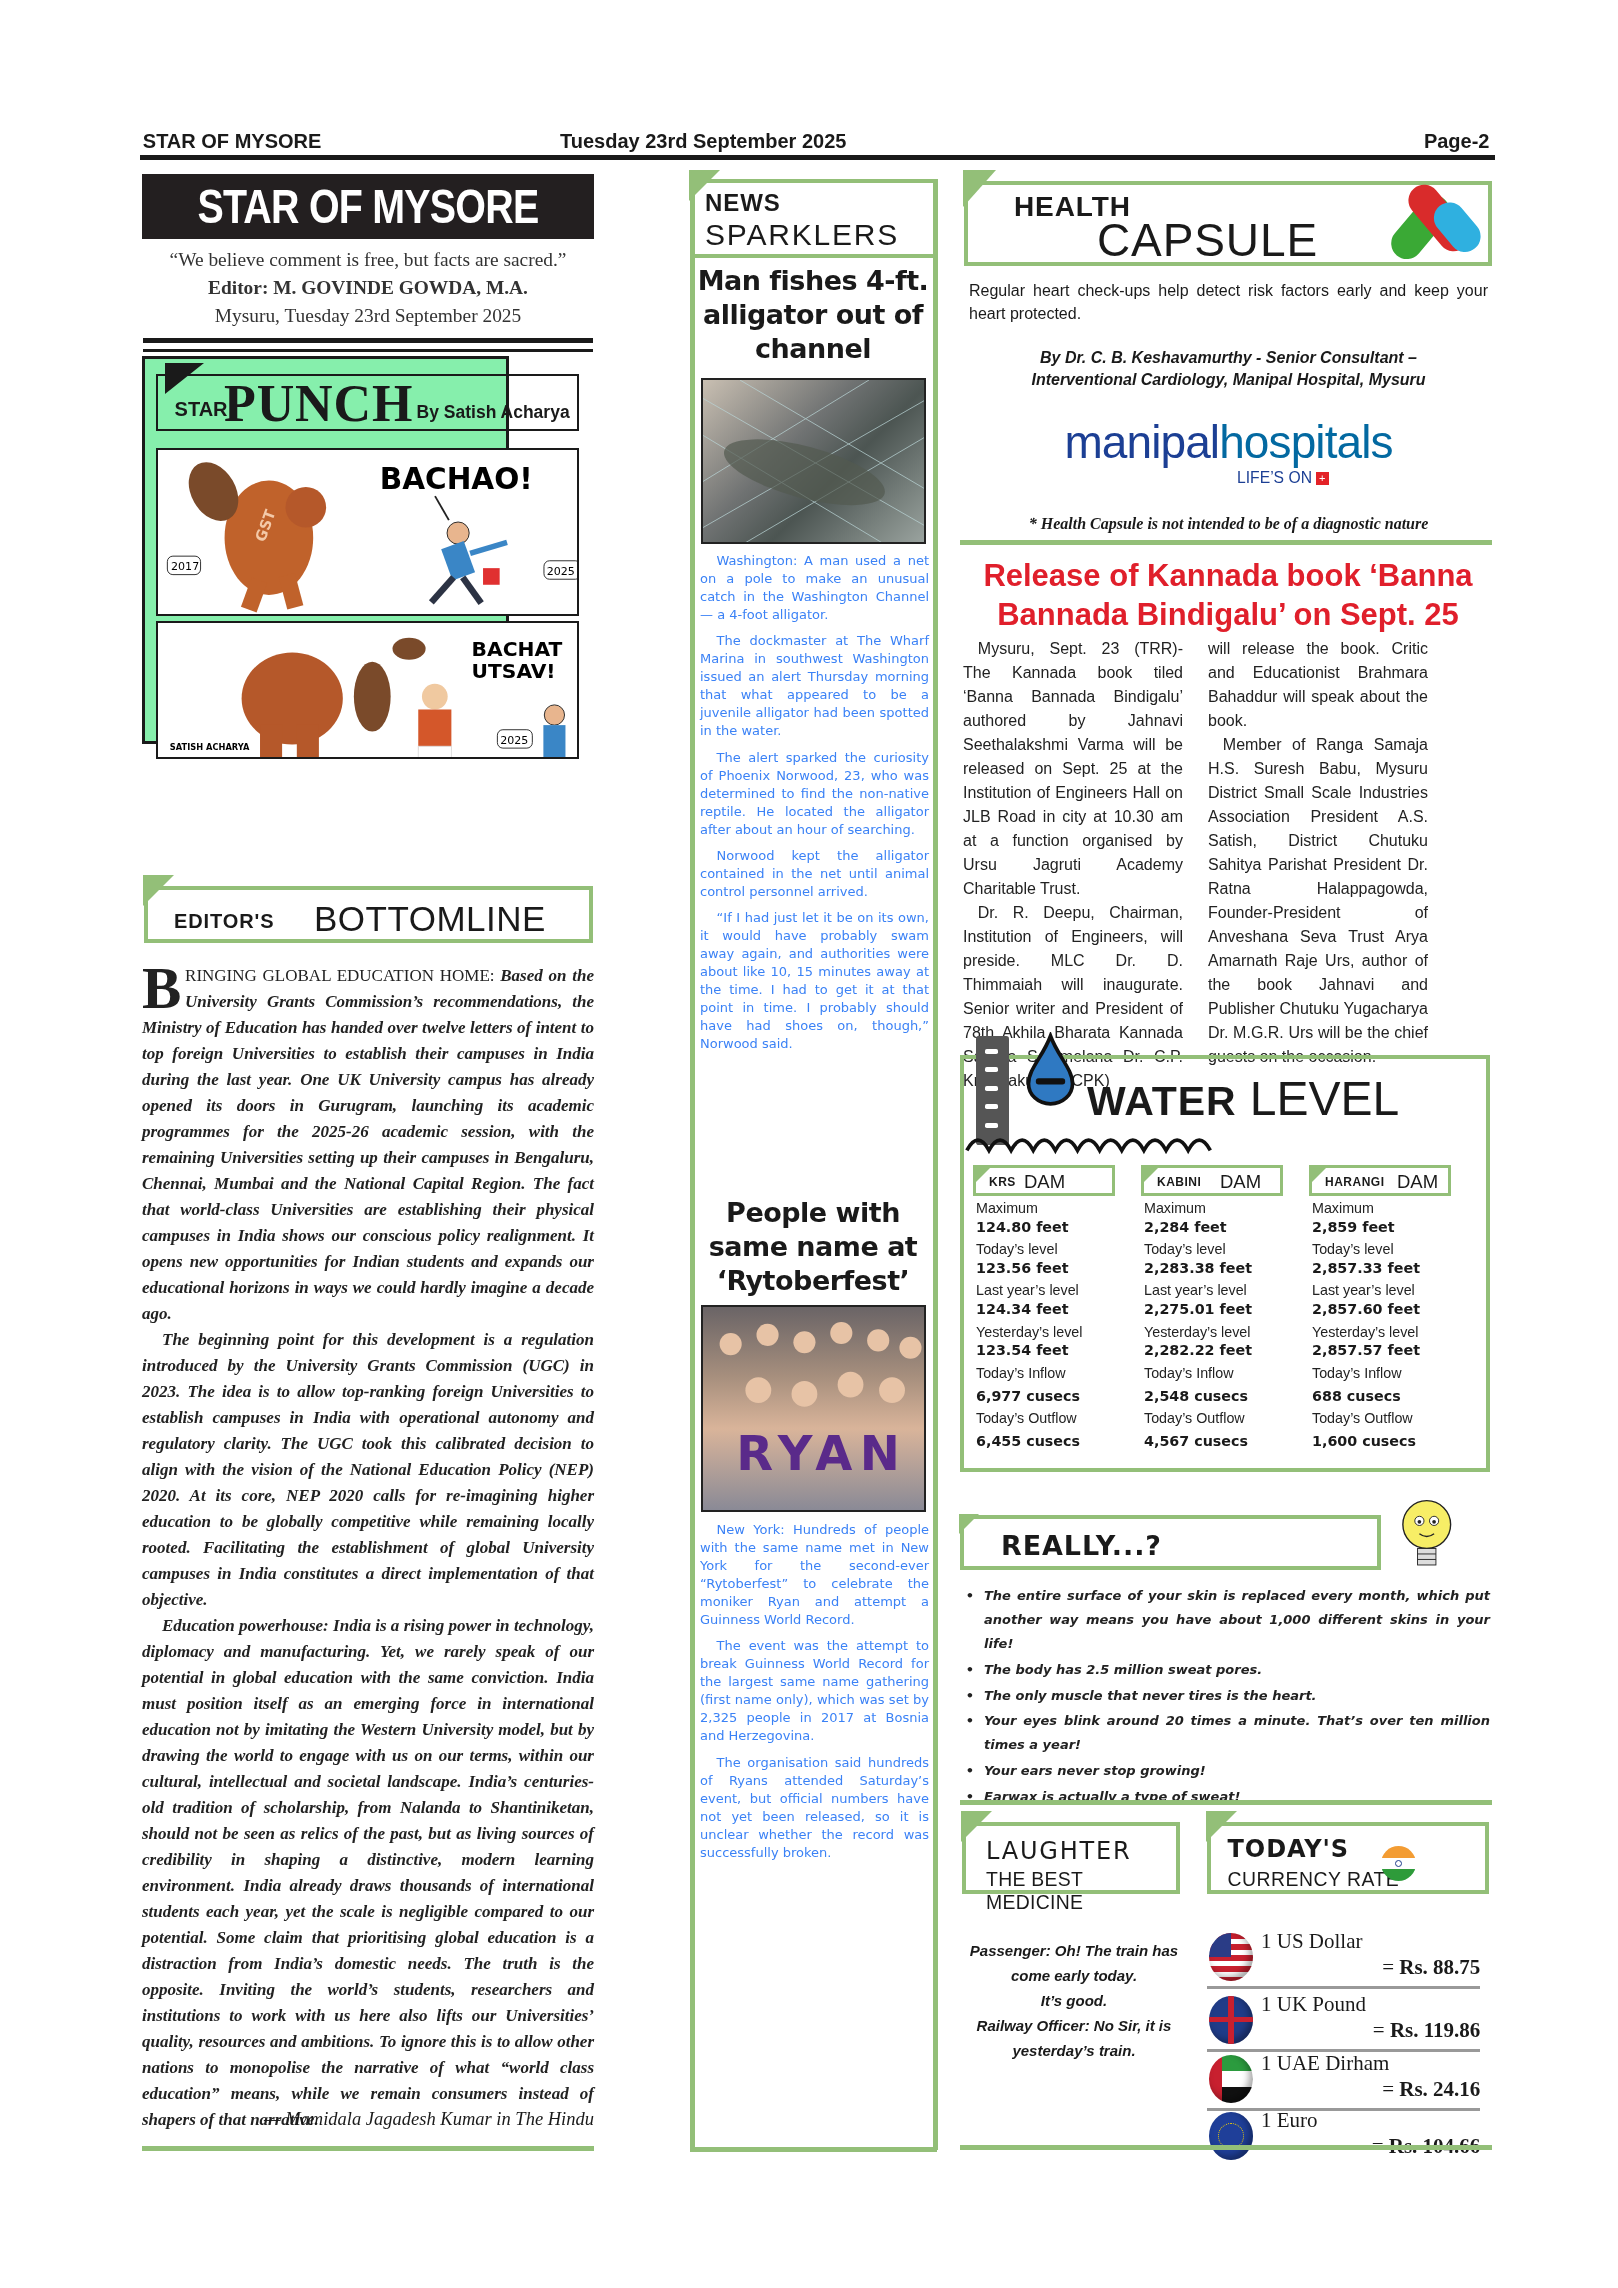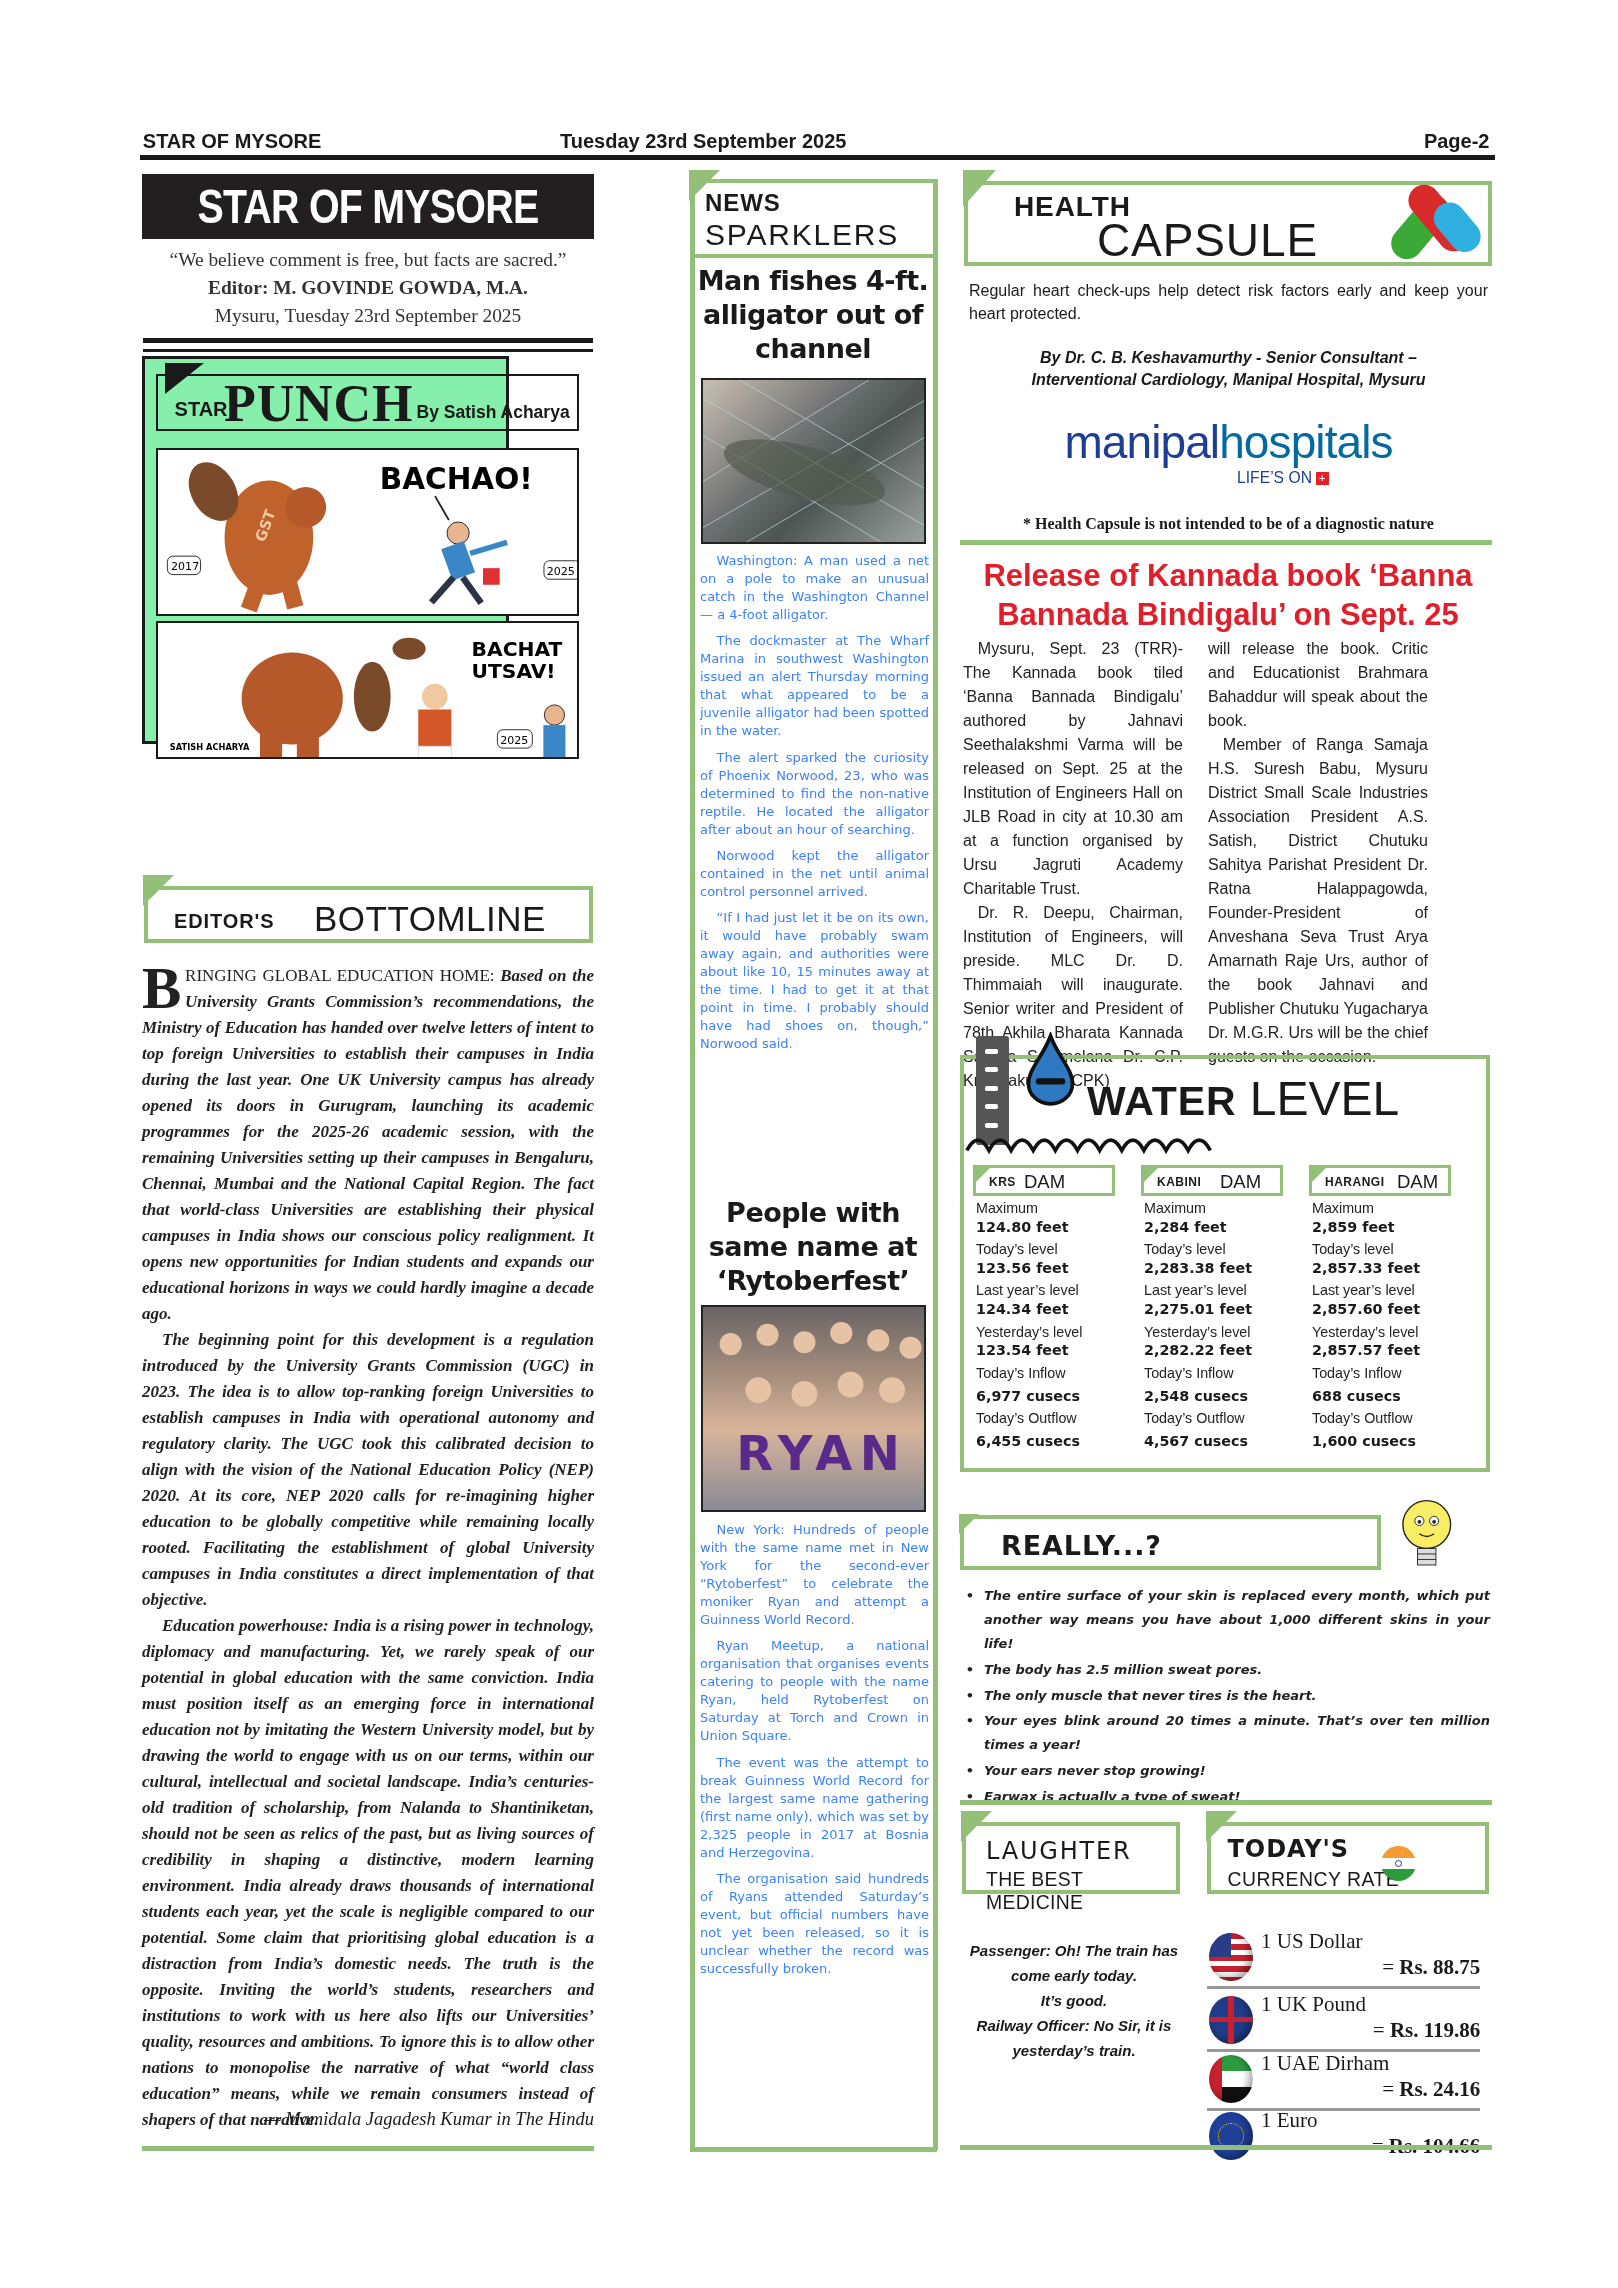--- a/index.html
+++ b/index.html
@@ -53,21 +53,21 @@
 #hc-head{left:964px;top:181px;width:528px;height:85px}
 #hc-head .t1{position:absolute;left:46px;top:5.5px;font-weight:900;font-size:28px;letter-spacing:0.9px}
 #hc-head .t2{position:absolute;left:129px;top:28px;font-size:46px;letter-spacing:0.9px}
 #hc-text{left:969px;top:279px;width:519px;font-size:16px;line-height:23px;text-align:justify}
 #hc-by{left:969px;top:347px;width:519px;font-size:16px;line-height:22px;text-align:center;font-style:italic;font-weight:bold}
 #hc-logo{left:969px;top:415px;width:519px;text-align:center;font-size:46px;letter-spacing:-0.9px}
 #hc-logo .a{color:#1c3f94}
 #hc-logo .b{color:#0369a1}
 #hc-tag{left:1237px;top:469px;font-size:15.7px;color:#1c3f94}
 #hc-tag .plus{display:inline-block;width:13px;height:13px;background:#e32227;color:#fff;font-size:11px;line-height:13px;text-align:center;vertical-align:middle;margin-left:3.7px}
-#hc-disc{left:969px;top:515px;width:519px;text-align:center;font-family:"Liberation Serif",serif;font-weight:bold;font-size:16px}
+#hc-disc{left:969px;top:515px;width:519px;text-align:center;font-family:"Liberation Serif",serif;font-style:italic;font-weight:bold;font-size:16px}
 #hc-rule{left:960px;top:540px;width:532px;height:4.6px;background:#93bf78}
 
 #kb-title{left:962px;top:556px;width:532px;text-align:center;color:#e01f2b;font-weight:bold;font-size:31px;line-height:39px}
 .kb-col{position:absolute;top:637px;width:220px;font-size:16px;line-height:24px;text-align:justify;color:#222}
 .kb-col p{text-indent:14.8px}
 #kb-c1{left:963px}
 #kb-c2{left:1208px}
 
 #wl-box{left:960px;top:1055px;width:530px;height:417px}
 #wl-gauge{left:976px;top:1036px;width:33px;height:109px;background:#555;border-radius:2.8px}
@@ -235,21 +235,20 @@
       <circle cx="60" cy="90" r="14"></circle>
         <circle cx="110" cy="94" r="14"></circle>
         <circle cx="160" cy="84" r="14"></circle>
         <circle cx="205" cy="90" r="14"></circle>
     </g>
     <text x="36" y="176" fill="#5a2a8a" font-size="52" font-family="DejaVu Sans" font-weight="bold" letter-spacing="8">RYAN</text>
   </svg>
 </div>
 <div class="ns-text" style="top:1521px">
   <p>New York: Hundreds of people with the same name met in New York for the second-ever “Rytoberfest” to celebrate the moniker Ryan and attempt a Guinness World Record.</p>
-  <p>Ryan Meetup, a national organisation that organises events catering to people with the name Ryan, held Rytoberfest on Saturday at Torch and Crown in Union Square.</p>
   <p>The event was the attempt to break Guinness World Record for the largest same name gathering (first name only), which was set by 2,325 people in 2017 at Bosnia and Herzegovina.</p>
   <p>The organisation said hundreds of Ryans attended Saturday’s event, but official numbers have not yet been released, so it is unclear whether the record was successfully broken.</p>
 </div>
 
 <div id="hc-head" class="abs green">
   <div class="flag-tri" style="left:-4.6px;top:-14.8px;border-top-width:37px;border-right-width:33px"></div>
   <span class="t1">HEALTH</span>
   <span class="t2">CAPSULE</span>
   <svg style="position:absolute;right:1.8px;top:-13px" width="109" height="92" viewBox="0 0 118 100">
     <rect x="30" y="20" width="34" height="80" rx="17" fill="#3aa935" transform="rotate(40 47 60)"></rect>

